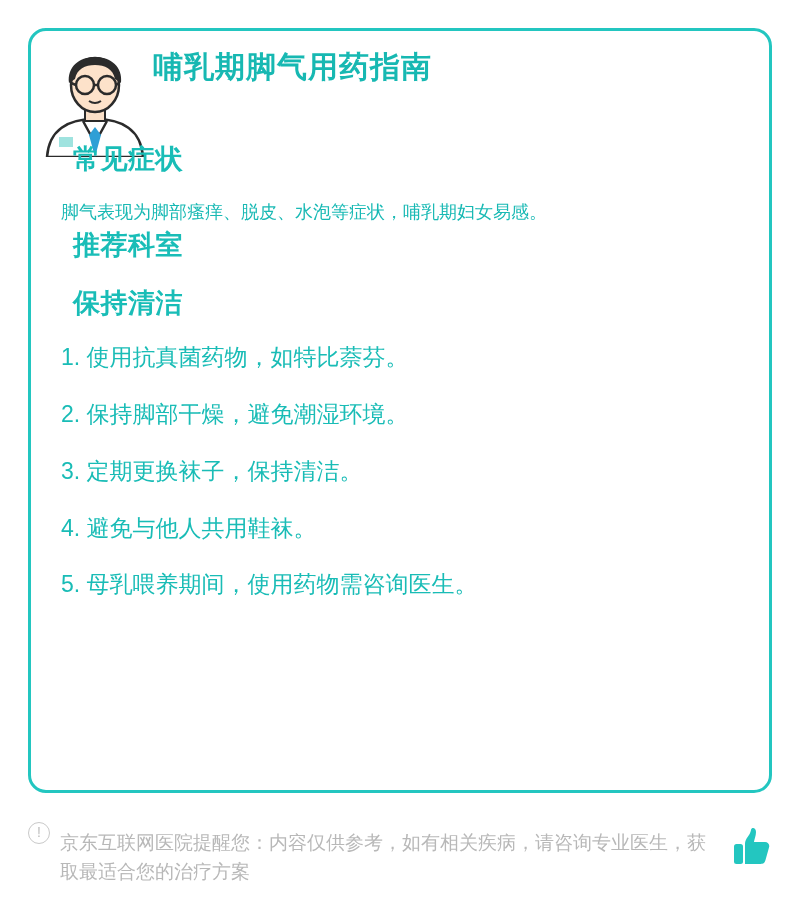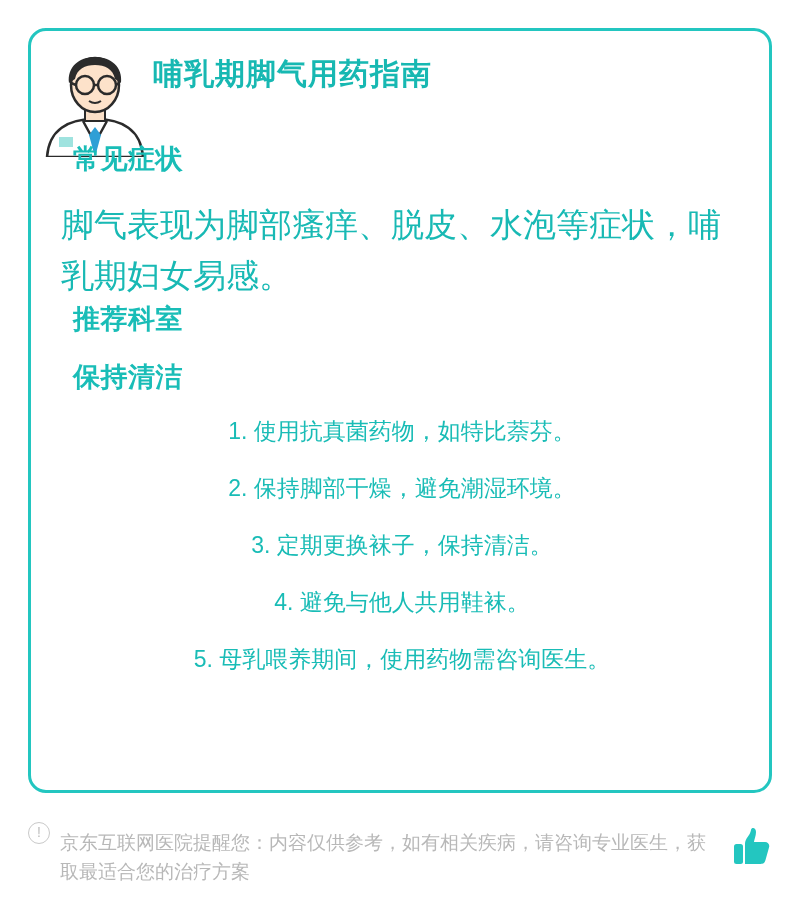--- a/index.html
+++ b/index.html
@@ -32,21 +32,21 @@
     left: 8px;
     top: 14px;
     width: 112px;
     height: 112px;
     overflow: hidden;
   }
 
   .title {
     position: absolute;
     left: 122px;
-    top: 23px;
+    top: 16px;
     font-size: 30px;
     font-weight: bold;
     color: #17b8b2;
     letter-spacing: 1px;
   }
 
   .content {
     position: absolute;
     left: 30px;
     top: 110px;
@@ -58,31 +58,30 @@
     font-size: 27px;
     font-weight: bold;
     color: #19bdb7;
     letter-spacing: 0.5px;
   }
 
   .section-gap { margin-top: 36px; }
 
   p.body-text {
     margin: 0;
-    font-size: 33px;
+    font-size: 18px;
     line-height: 1.55;
     color: #18b9b4;
     font-weight: normal;
   }
 
   ol.tips {
     margin: 0;
     padding: 0;
     list-style: none;
-    text-align: center;
   }
   ol.tips li {
     font-size: 23px;
     line-height: 1.3;
     color: #19bcb6;
     margin-bottom: 27px;
     white-space: nowrap;
   }
   ol.tips li:last-child { margin-bottom: 16px; }
 

